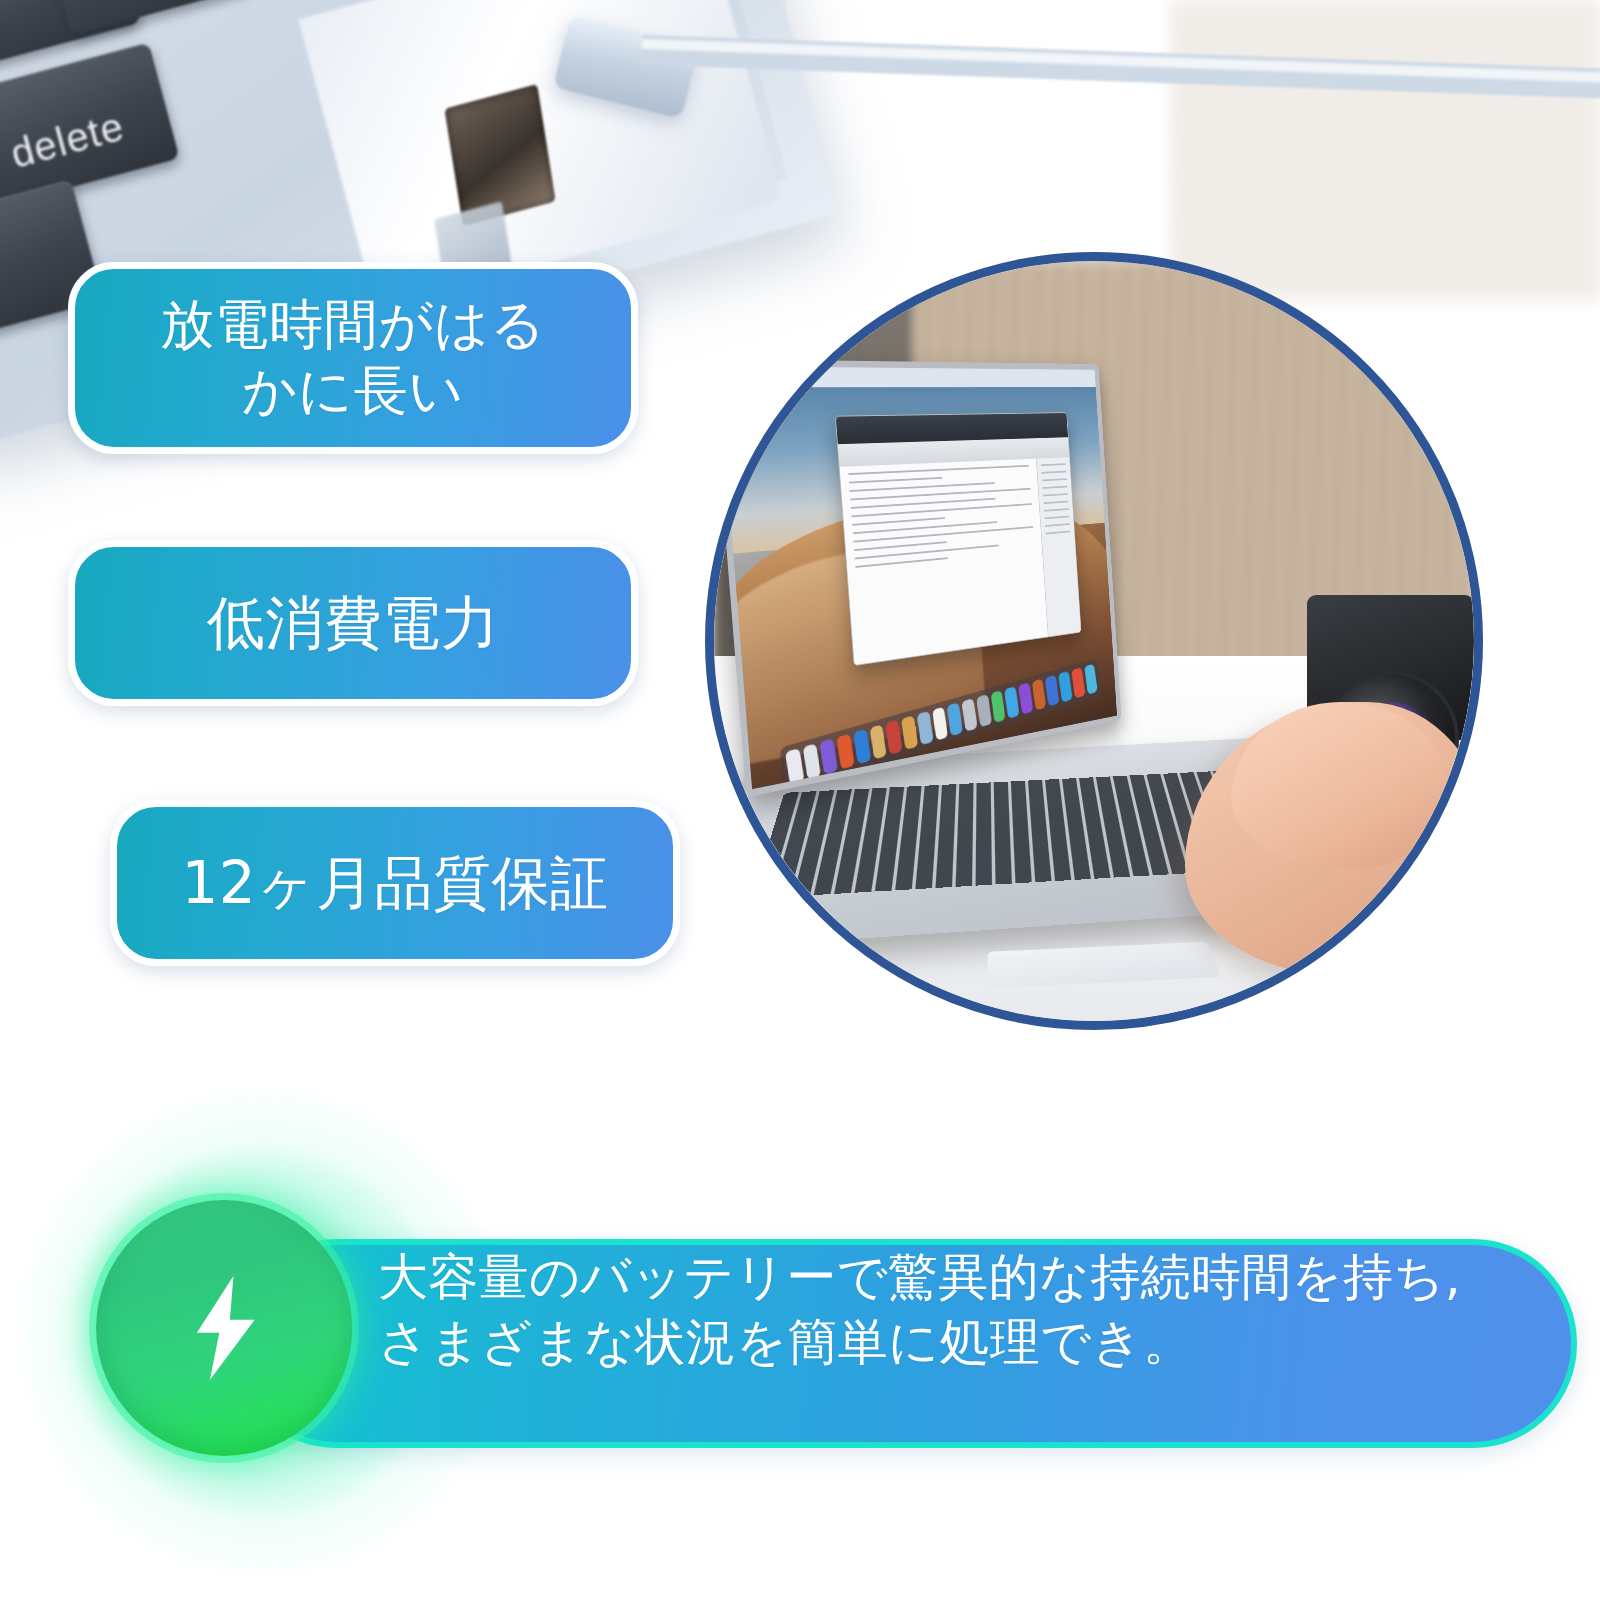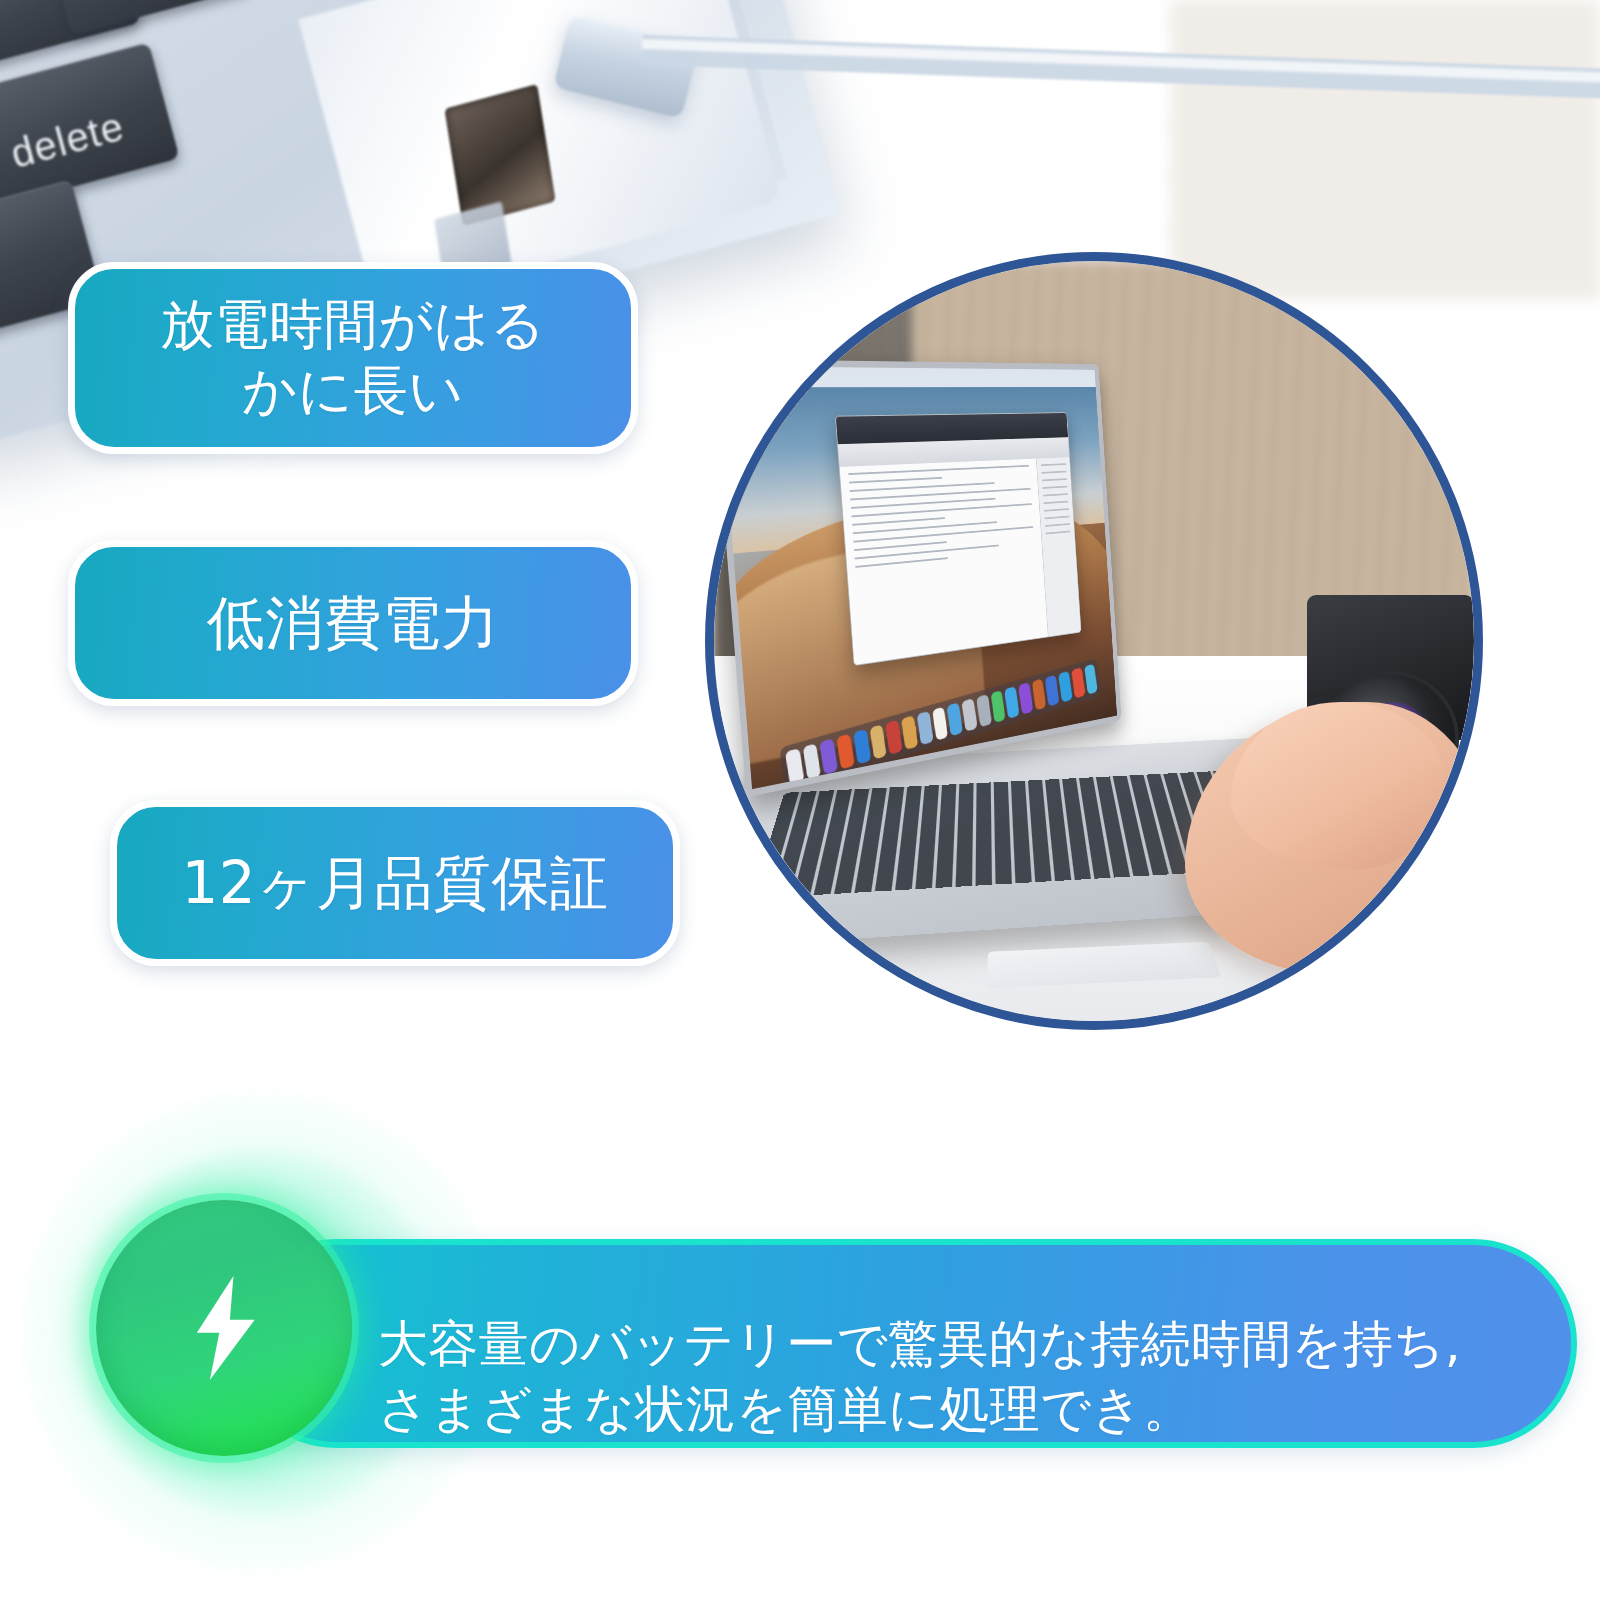--- a/index.html
+++ b/index.html
@@ -267,21 +267,21 @@
     display:flex;align-items:center;justify-content:center;
   }
   .bolt-svg{width:118px;height:118px;display:block;}
 
   .banner{
     position:absolute;left:232px;top:1239px;width:1345px;height:209px;
     border-radius:104px;
     background:linear-gradient(96deg,#10c9cf 0%,#1fb3d7 20%,#2f9fe0 52%,#4b92ea 82%,#5090ea 100%);
     border:6px solid #19e3cd;
     box-sizing:border-box;
-    display:flex;align-items:flex-end;
+    display:flex;align-items:flex-start;
     box-shadow:0 6px 22px rgba(60,120,160,.18);
     overflow:hidden;
   }
   .banner-text{
     color:#ffffff;
     font-family:"DejaVu Sans","Liberation Sans",sans-serif;
     font-size:50px;line-height:1.30;letter-spacing:.3px;
     padding-left:140px;padding-right:40px;
     text-shadow:0 1px 2px rgba(0,60,110,.10);
     white-space:pre-line;

